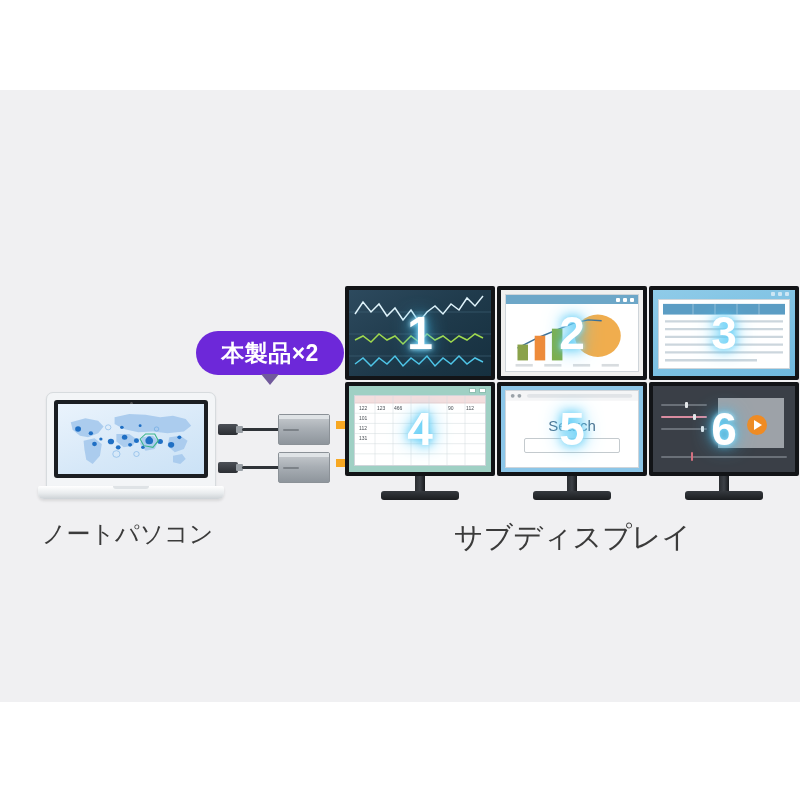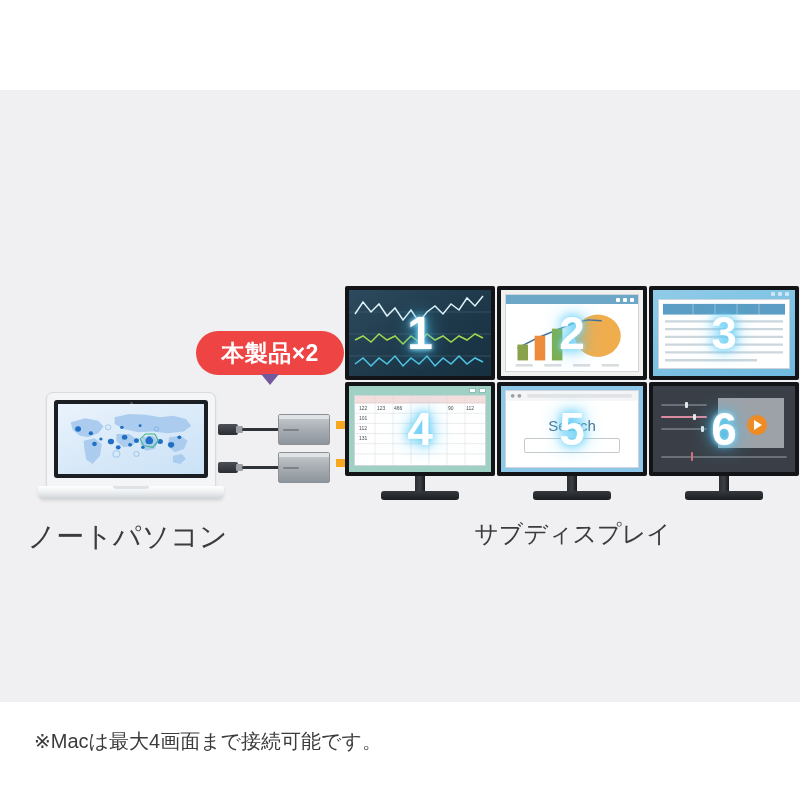--- a/index.html
+++ b/index.html
@@ -70,21 +70,21 @@
   .laptop-notch {
     position: absolute; left: 50%; top: 0; width: 36px; height: 3px;
     margin-left: -18px; background: #dfe3e6; border-radius: 0 0 4px 4px;
   }
   .map-svg { position: absolute; left: 0; top: 0; width: 100%; height: 100%; }
 
   
   .badge-wrap { position: absolute; left: 196px; top: 331px; width: 148px; height: 56px; }
   .badge {
     position: absolute; left: 0; top: 0; width: 148px; height: 44px;
-    background: #ef4444; border-radius: 22px;
+    background: #6d28d9; border-radius: 22px;
     display: flex; align-items: center; justify-content: center;
   }
   .badge-text {
     color: #ffffff; font-size: 23px; font-weight: bold; letter-spacing: .5px;
     white-space: nowrap;
   }
   .badge-tail {
     position: absolute; left: 50%; top: 43px; margin-left: -9px;
     width: 0; height: 0;
     border-left: 9px solid transparent; border-right: 9px solid transparent;
@@ -476,24 +476,23 @@
       <div class="stand-neck"></div>
       <div class="stand-base"></div>
     </div>
     <div class="stand" style="left:340px; top:190px; width:78px; height:26px;">
       <div class="stand-neck"></div>
       <div class="stand-base"></div>
     </div>
   </div>
 
   <div style="position:absolute; left:20px; top:518px; width:215px; text-align:center;">
-    <span style="font-size:28px; color:#3b3b3b; font-weight:500;">ノートパソコン</span>
+    <span style="font-size:24px; color:#3b3b3b; font-weight:500;">ノートパソコン</span>
   </div>
   <div style="position:absolute; left:440px; top:518px; width:265px; text-align:center;">
-    <span style="font-size:24px; color:#3b3b3b; font-weight:500;">サブディスプレイ</span>
+    <span style="font-size:29px; color:#3b3b3b; font-weight:500;">サブディスプレイ</span>
   </div>
 
   <div class="footer-band"></div>
   <div class="footnotes">
-    <div class="footnote">※Macは最大4画面まで接続可能です。</div>
   </div>
 
 </div>
 
 </body></html>

